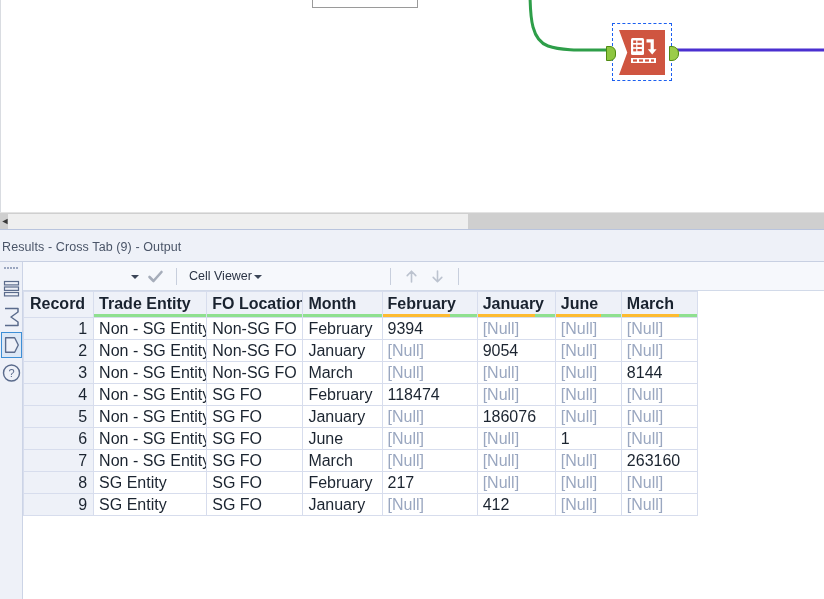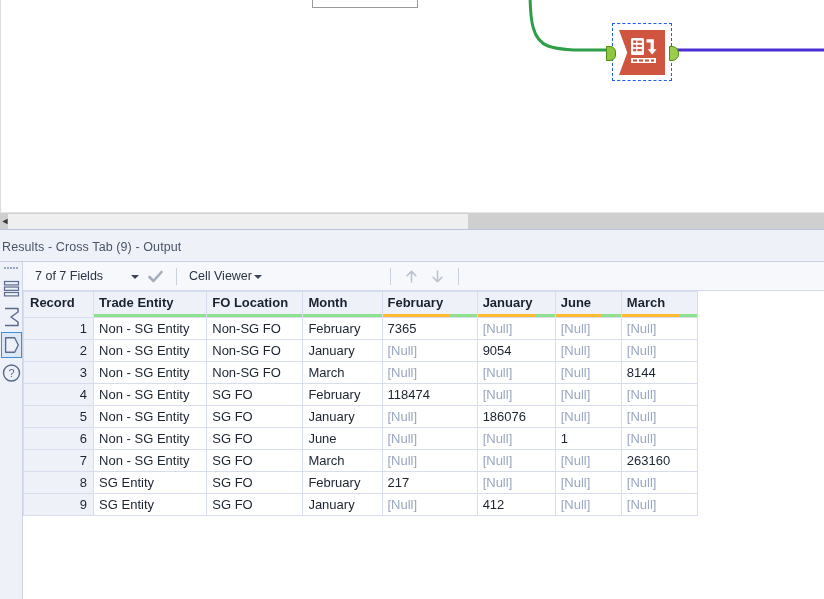--- a/index.html
+++ b/index.html
@@ -214,21 +214,21 @@
     width: 17px; height: 17px;
   }
 
   
   #grid {
     position: absolute;
     left: 23px; top: 56px;
     width: 675px;
     border-collapse: collapse;
     table-layout: fixed;
-    font-size: 13px;
+    font-size: 16px;
   }
   #grid th, #grid td {
     border: 1px solid #d7dded;
     padding: 0;
     box-sizing: border-box;
     height: 22px;
     overflow: hidden;
     white-space: nowrap;
   }
   #grid thead th {
@@ -366,21 +366,20 @@
 
     <div class="rail-btn" style="top:98px;">
       <svg width="21" height="26" viewBox="0 0 21 26">
         <circle cx="10.5" cy="13" r="8" fill="none" stroke="#5a6b8c" stroke-width="1.4"></circle>
         <text x="10.5" y="17.4" text-anchor="middle" font-family="Liberation Sans, sans-serif" font-size="11" fill="#5a6b8c">?</text>
       </svg>
     </div>
   </div>
 
   <div id="results-toolbar">
-    <div class="tb-item" style="left:12px;">7 of 7 Fields</div>
     <div class="tb-caret" style="left:108px;"></div>
 
     <div class="tb-icon" style="left:124px;">
       <svg width="17" height="17" viewBox="0 0 17 17">
         <path d="M2.5,9 L6.5,13 L14.5,4" fill="none" stroke="#a6adba" stroke-width="2.6" stroke-linecap="round" stroke-linejoin="round"></path>
       </svg>
     </div>
 
     <div class="tb-sep" style="left:153px;"></div>
 
@@ -446,21 +445,21 @@
               <span style="width: 24%; background: rgb(143, 224, 143);"></span>
             </div></th>
         </tr>
     </thead>
     <tbody>
         <tr>
           <td class="rec">1</td>
           <td class="">Non - SG Entity</td>
           <td class="">Non-SG FO</td>
           <td class="">February</td>
-          <td class="num">7365</td>
+          <td class="num">9394</td>
           <td class="num null">[Null]</td>
           <td class="num null">[Null]</td>
           <td class="num null">[Null]</td>
         </tr>
         <tr>
           <td class="rec">2</td>
           <td class="">Non - SG Entity</td>
           <td class="">Non-SG FO</td>
           <td class="">January</td>
           <td class="num null">[Null]</td>

